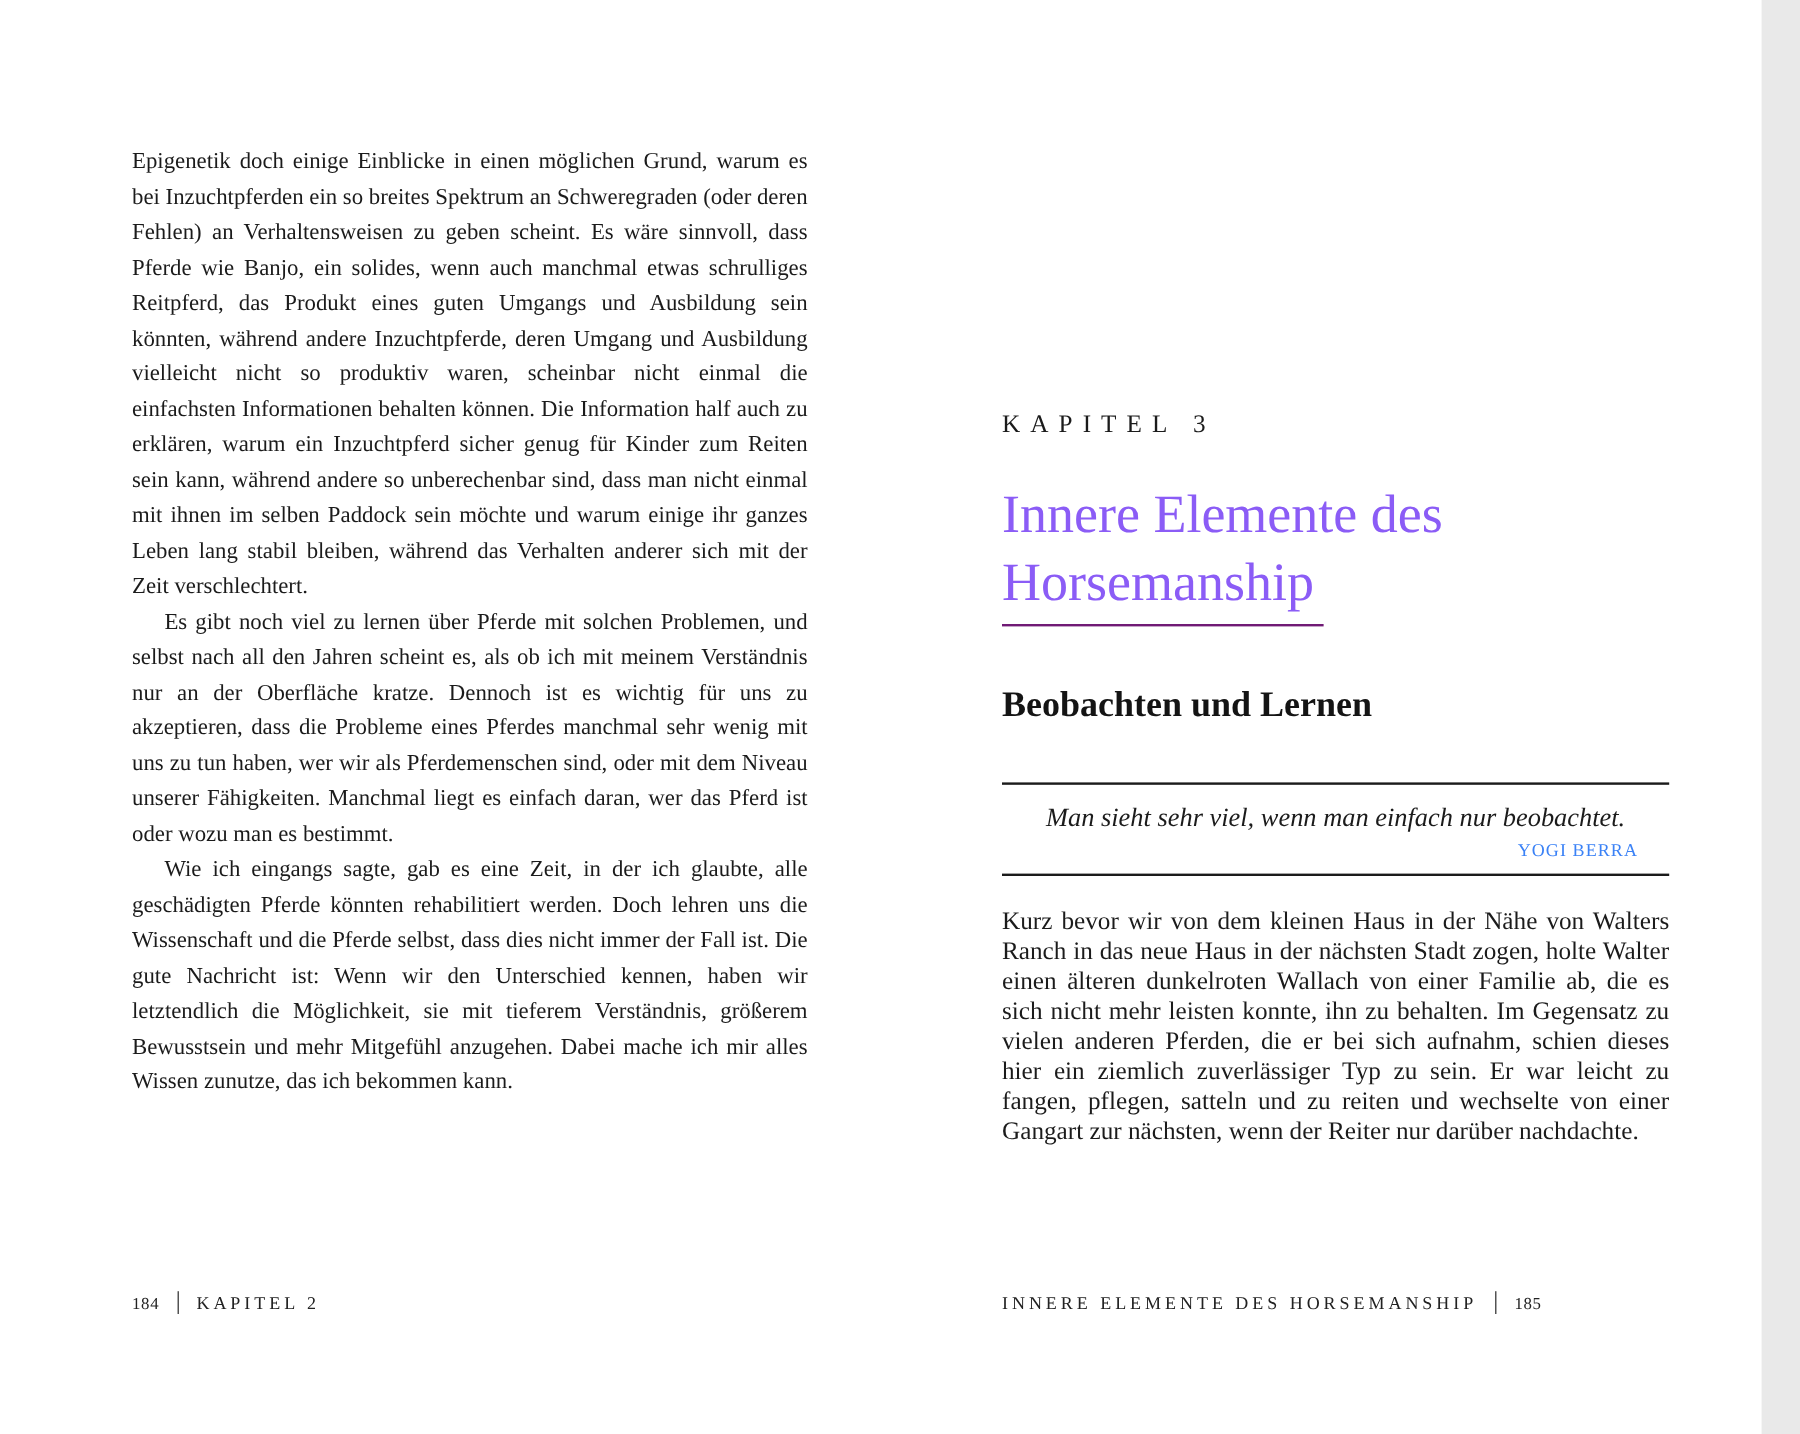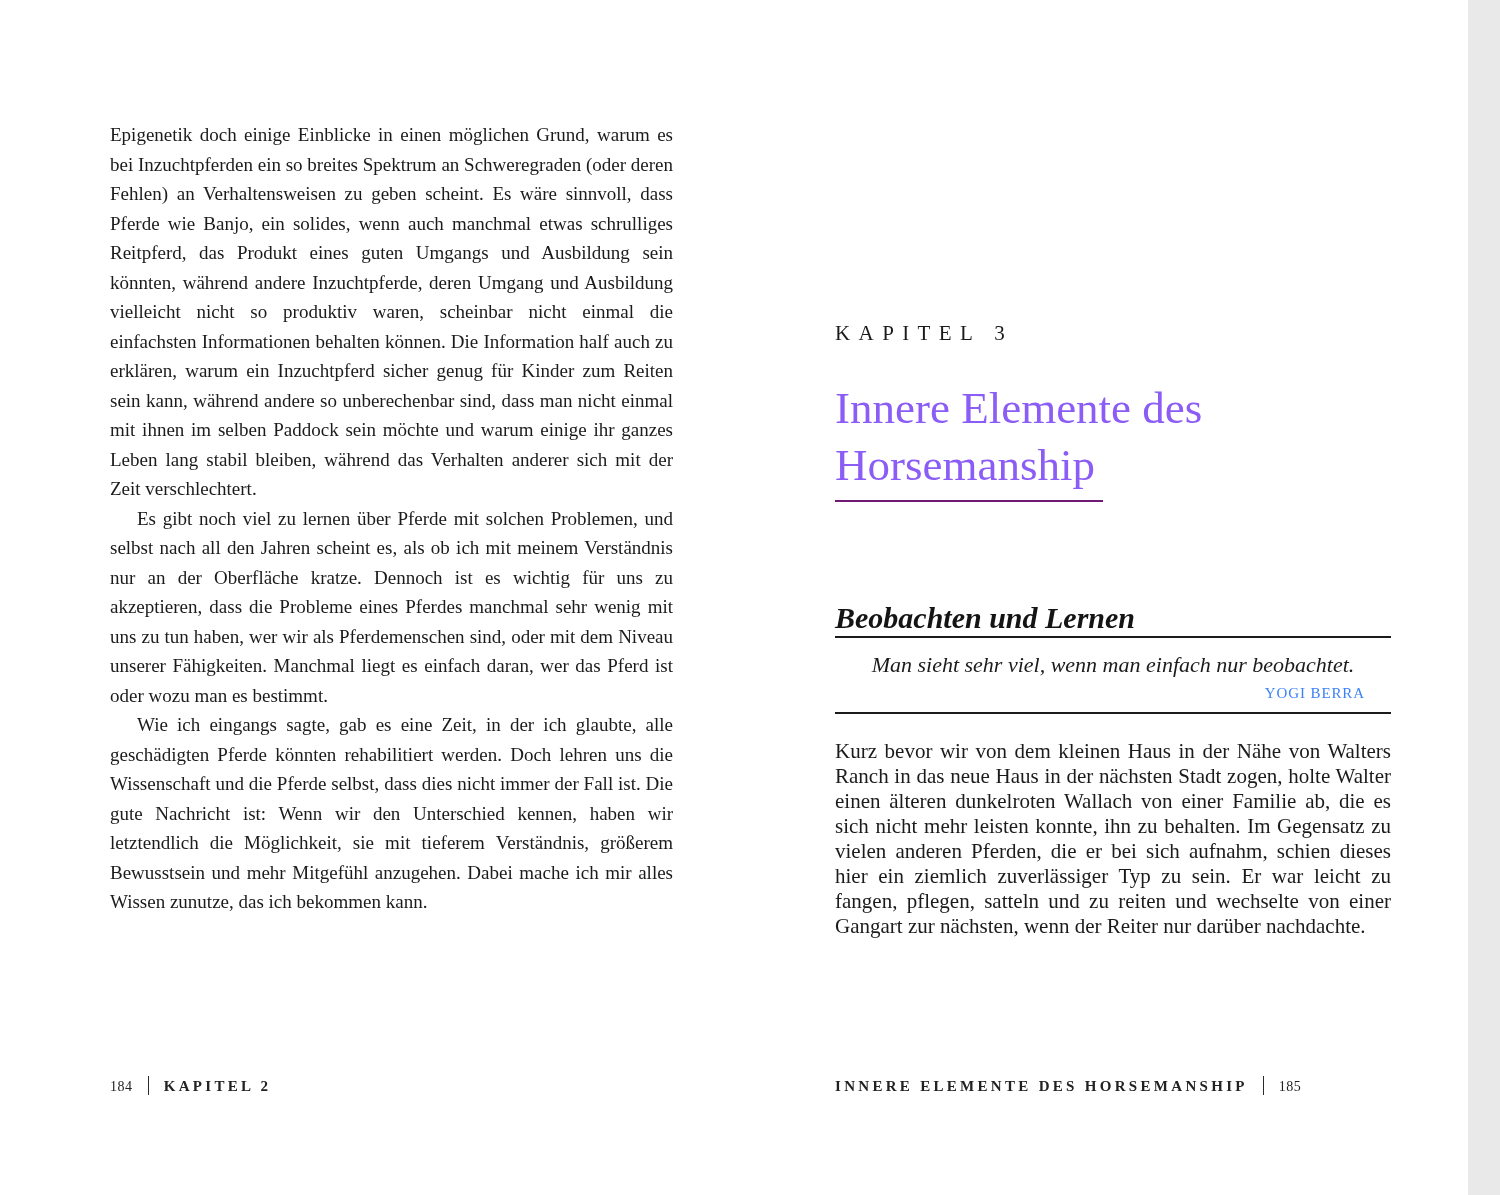--- a/index.html
+++ b/index.html
@@ -30,61 +30,61 @@
     position: absolute;
     top: 1076px;
     font-size: 15px;
     letter-spacing: 0.02em;
     white-space: nowrap;
     color: #222;
   }
   .footer-left { left: 110px; }
   .footer-right { left: 835px; width: 556px; text-align: left; }
   .folio { font-size: 14px; letter-spacing: 0.04em; }
-  .running-head { font-size: 15px; letter-spacing: 0.22em; font-weight: bold; }
+  .running-head { font-size: 15px; letter-spacing: 0.22em; }
   .footer-bar {
     display: inline-block;
     width: 0; height: 19px;
     border-left: 1.5px solid #2a2a2a;
     margin: 0 15px;
     vertical-align: -4px;
   }
 
   
   .right-col {
     position: absolute;
-    left: 835px; top: 321px;
+    left: 835px; top: 341px;
     width: 556px;
   }
   .chapter-kicker {
     font-size: 21px;
     letter-spacing: 0.40em;
     color: #1b1b1b;
   }
   .chapter-title {
     margin-top: 34px;
     font-size: 45px;
     line-height: 57px;
     font-weight: normal;
     color: #8b5cf6;
   }
   .chapter-title .underlined {
     display: inline-block;
     padding: 0 8px 6px 0;
     border-bottom: 2px solid #701a75;
   }
   .section-heading {
-    margin-top: 98px;
+    margin-top: 48px;
     font-size: 30px;
     line-height: 36px;
     font-weight: bold;
     color: #141414;
-    font-style: italic;
   }
   .epigraph {
+    margin-top: 46px;
     border-top: 2px solid #1b1b1b;
     border-bottom: 2px solid #1b1b1b;
     padding: 13px 0 10px 0;
   }
   .epigraph-text {
     font-style: italic;
     font-size: 22px;
     line-height: 27px;
     text-align: center;
   }

